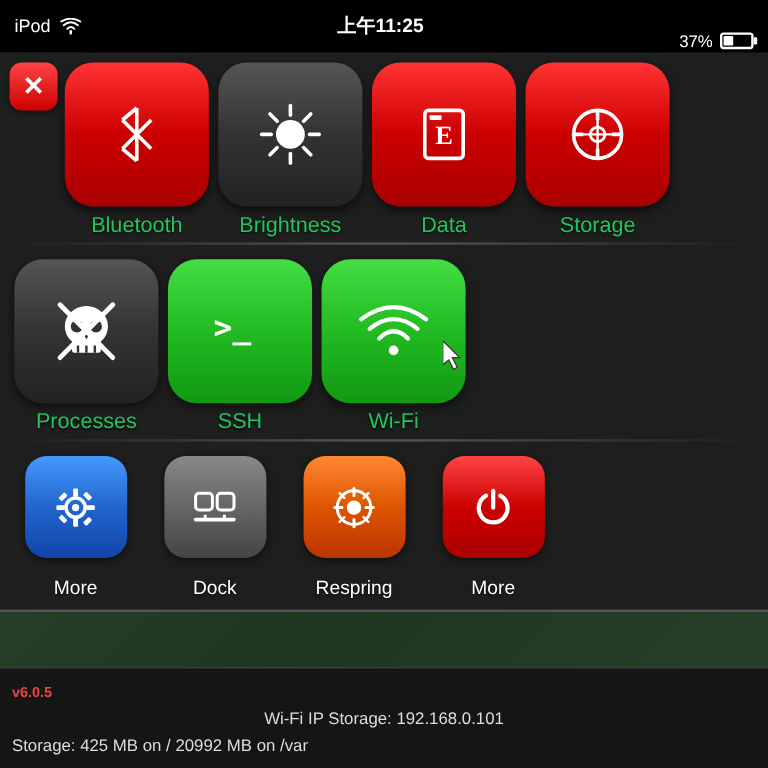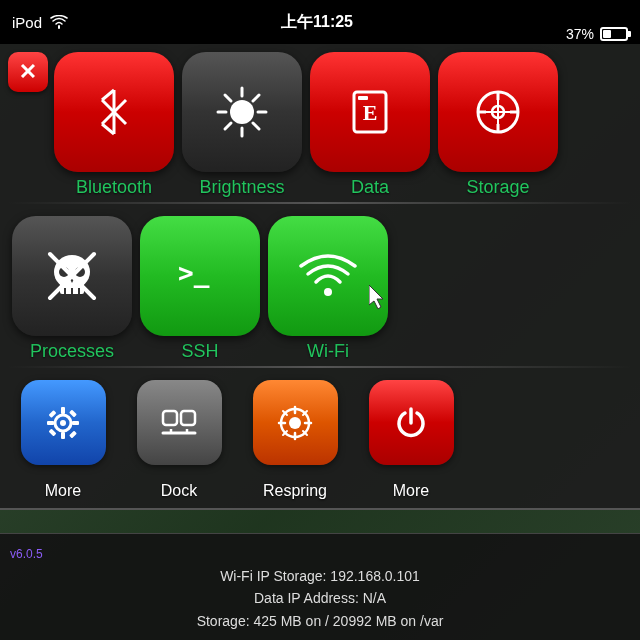--- a/index.html
+++ b/index.html
@@ -173,21 +173,21 @@
     #info-bar {
       position: absolute;
       bottom: 0; left: 0; right: 0;
       background: rgba(20, 20, 20, 0.92);
       border-top: 1px solid #444;
       padding: 8px 10px;
       color: #ddd;
       font-size: 14px;
       line-height: 1.6;
     }
-    #info-bar .version { font-size: 12px; color: #8b5cf6; }
+    #info-bar .version { font-size: 12px; color: #ef4444; font-weight: bold; }
 
     
     .icon-svg { width: 60px; height: 60px; }
     .action-svg { width: 40px; height: 40px; }
 
     
     .row-separator {
       height: 2px;
       background: linear-gradient(90deg, transparent, #555, transparent);
       margin: 4px 8px;
@@ -411,17 +411,16 @@
         <span class="action-label">More</span>
       </div>
 
     </div>
 
   </div>
 
   <div id="info-bar">
     <span class="version">v6.0.5</span>
     <div style="text-align:center;">Wi-Fi IP Storage: 192.168.0.101</div>
-    <div style="text-align:center;">Data IP Address: N/A</div>
-    <div style="text-align:center;">Storage: 425 MB on / 20992 MB on /var</div>
+    <div style="text-align:left;">Storage: 425 MB on / 20992 MB on /var</div>
   </div>
 
 </div>
 
 </body></html>

